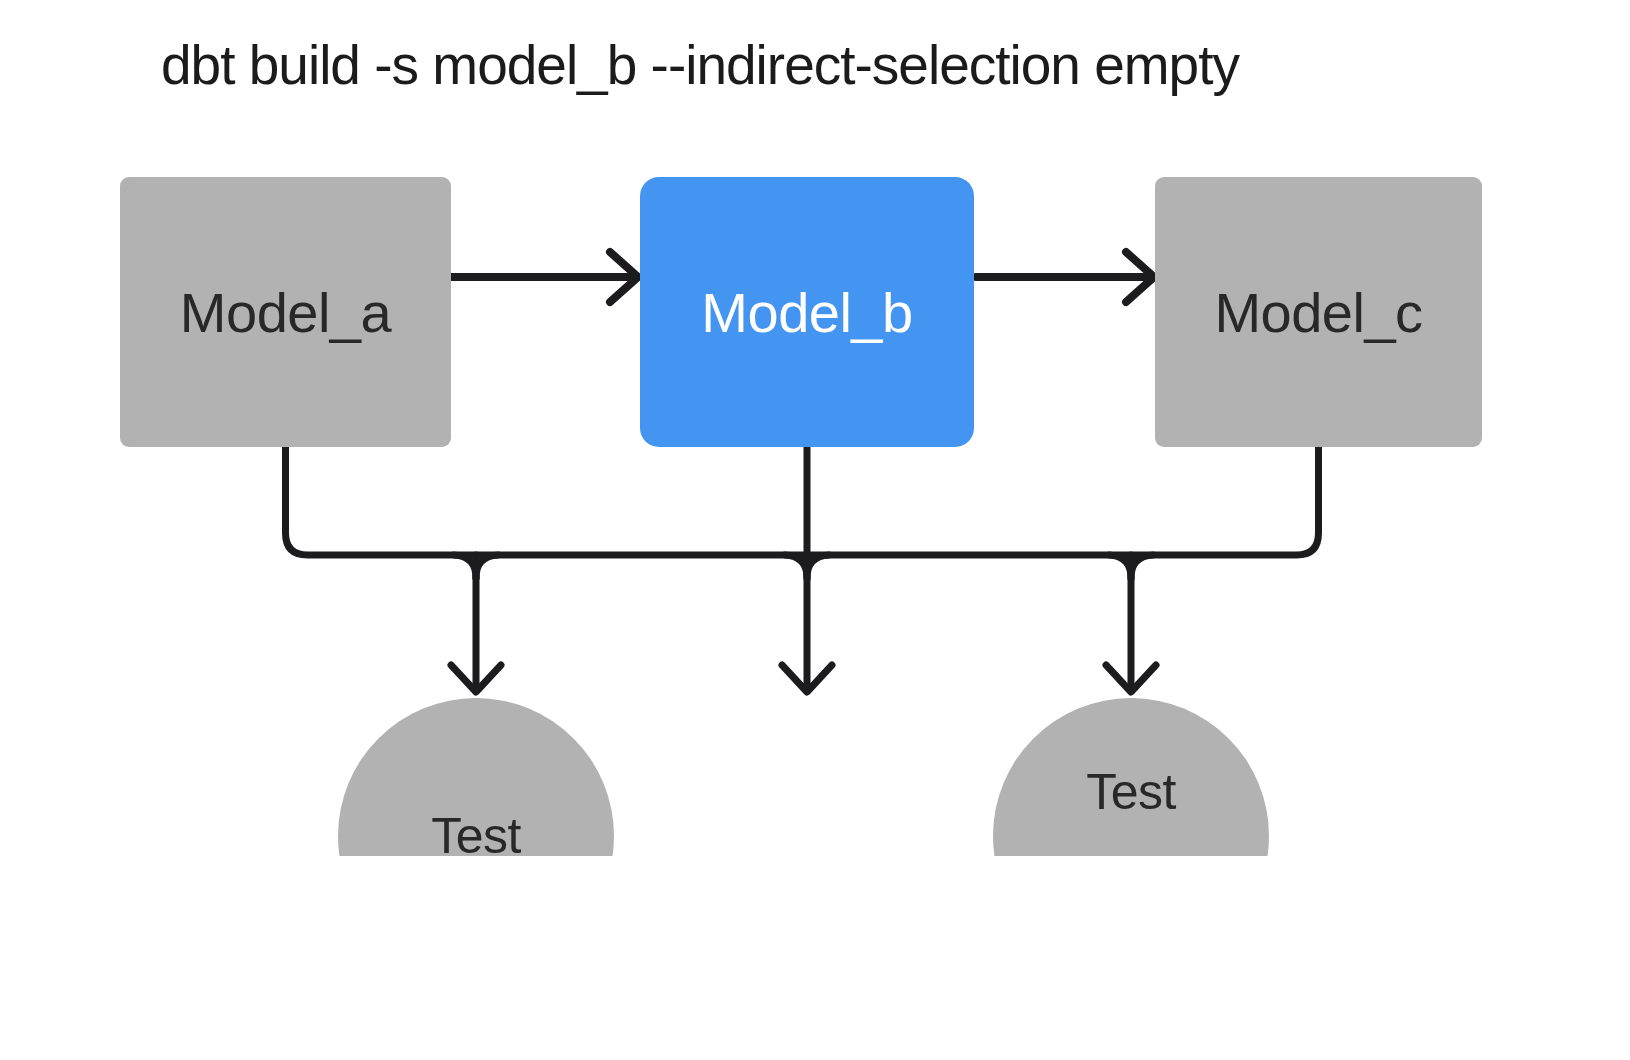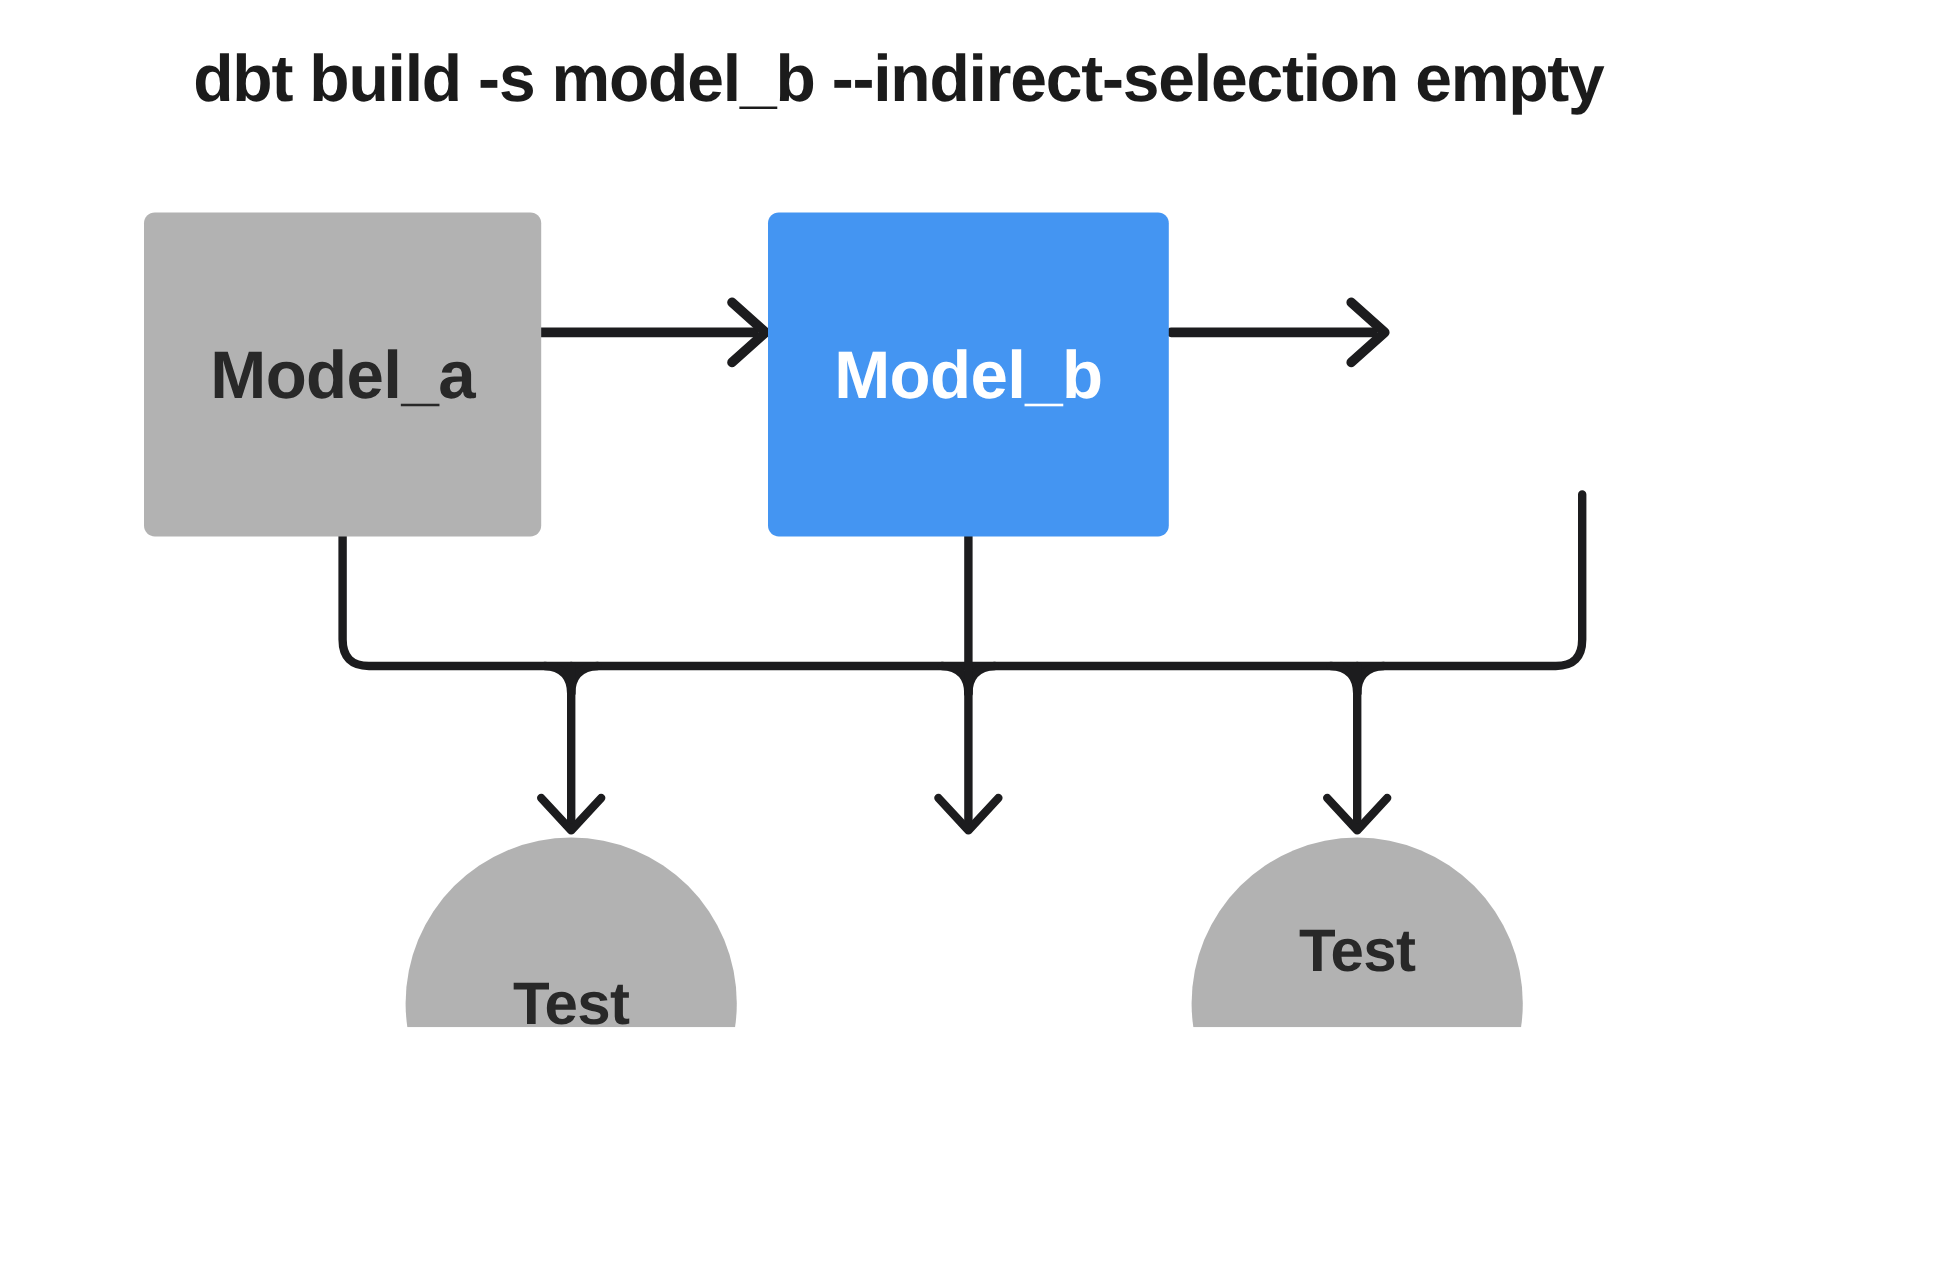--- a/index.html
+++ b/index.html
@@ -3,21 +3,20 @@
 <meta charset="utf-8">
 <style>
   html, body { margin: 0; padding: 0; background: #ffffff; }
   .canvas {
     position: relative;
     width: 1630px;
     height: 856px;
     background: #ffffff;
     font-family: "Liberation Sans", sans-serif;
     overflow: hidden;
-    font-weight: bold;
   }
   .title {
     position: absolute;
     left: 161px;
     top: 33px;
     font-size: 55px;
     letter-spacing: -1px;
     color: #1b1b1b;
     white-space: nowrap;
   }
@@ -45,20 +44,21 @@
     display: flex;
     align-items: center;
     justify-content: center;
     font-size: 56px;
     letter-spacing: -0.5px;
     margin-top: 35px;
   }
   .model.selected {
     background: #4495f2;
     color: #ffffff;
+    border-radius: 19px;
   }
   #model-a { left: 120px;  width: 331px; }
   #model-b { left: 640px;  width: 334px; }
   #model-c { left: 1155px; width: 327px; }
   .test {
     position: absolute;
     top: 698px;
     width: 276px;
     height: 276px;
     border-radius: 50%;
@@ -109,20 +109,23 @@
     <path class="tree chevron-down" d="M782 665 L807 692 L832 665"></path>
     <path class="tree chevron-down" d="M1106 665 L1131 692 L1156 665"></path>
   </svg>
 
   <div class="model" id="model-a">
     <span>Model_a</span>
   </div>
   <div class="model selected" id="model-b">
     <span>Model_b</span>
   </div>
+  <div class="model" id="model-c">
+    <span>Model_c</span>
+  </div>
 
   <div class="test" id="test-ab">
     <span>Test</span>
   </div>
   <div class="test" id="test-bc">
     <span>Test</span>
     <span>_bc</span>
   </div>
 
 </div>

